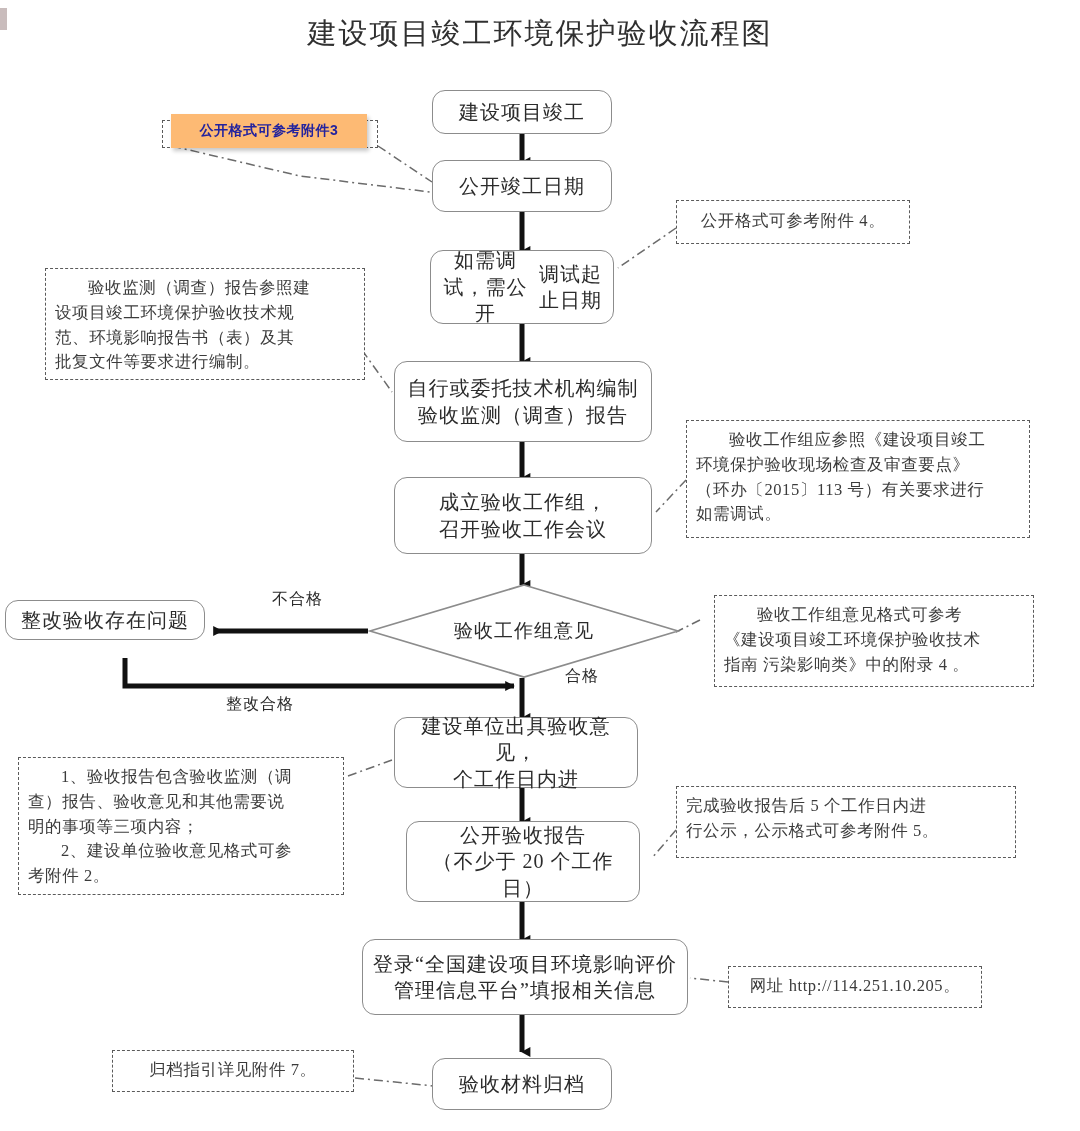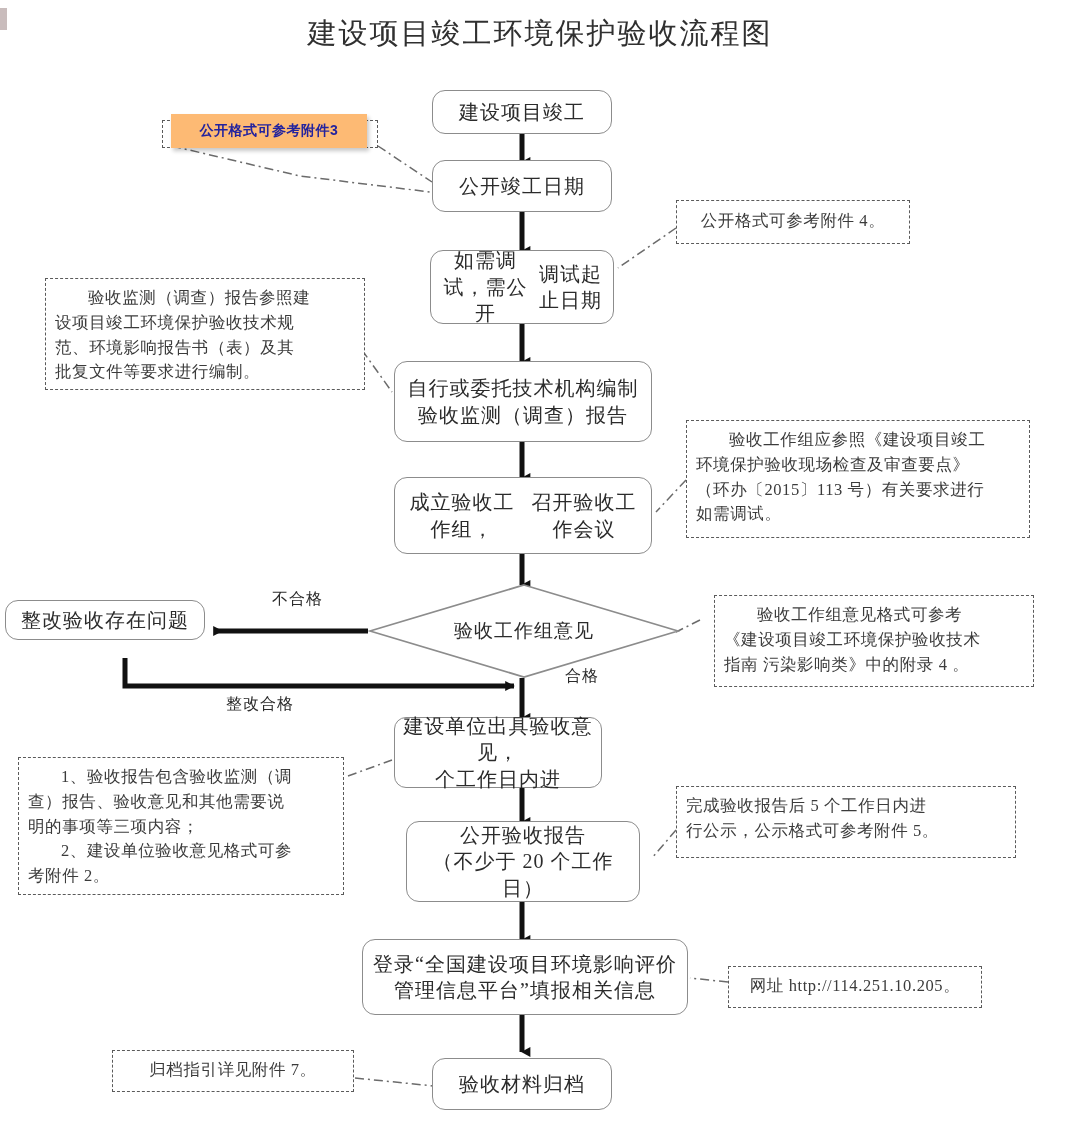--- a/index.html
+++ b/index.html
@@ -225,37 +225,37 @@
   <div class="node" style="left:430px; top:250px; width:184px; height:74px; flex-direction:row;">
     <span class="two-line">如需调试，需公开</span>
     <span class="two-line">调试起止日期</span>
   </div>
 
   <div class="node" style="left:394px; top:361px; width:258px; height:81px; flex-direction:column;">
     <span class="two-line">自行或委托技术机构编制</span>
     <span class="two-line">验收监测（调查）报告</span>
   </div>
 
-  <div class="node" style="left:394px; top:477px; width:258px; height:77px; flex-direction:row;">
+  <div class="node" style="left:394px; top:477px; width:258px; height:77px; flex-direction:column;">
     <span class="two-line">成立验收工作组，</span>
     <span class="two-line">召开验收工作会议</span>
   </div>
 
   <div class="diamond-wrap" style="left:368px; top:583px; width:312px; height:96px;">
     <svg width="312" height="96" viewBox="0 0 312 96">
       <polygon points="156,2 310,48 156,94 2,48" fill="#ffffff" stroke="#8c8c8c" stroke-width="1.8"></polygon>
     </svg>
     <div class="diamond-label">验收工作组意见</div>
   </div>
 
   <div class="node" style="left:5px; top:600px; width:200px; height:40px;">
     <span>整改验收存在问题</span>
   </div>
 
-  <div class="node" style="left:394px; top:717px; width:208px; height:71px; flex-direction:column;border-radius:12px;">
+  <div class="node" style="left:394px; top:717px; width:244px; height:71px; flex-direction:column;">
     <span class="two-line">建设单位出具验收意见，</span>
     <span class="two-line">个工作日内进</span>
   </div>
 
   <div class="node" style="left:406px; top:821px; width:234px; height:81px; flex-direction:column;">
     <span class="two-line">公开验收报告</span>
     <span class="two-line">（不少于 20 个工作日）</span>
   </div>
 
   <div class="node" style="left:362px; top:939px; width:326px; height:76px; flex-direction:column;">
@@ -272,21 +272,21 @@
   <div class="edge-label" style="left:226px; top:694px;">整改合格</div>
 
   <div class="note-blue" style="left:162px; top:120px; width:216px; height:28px;">
     <div class="chip">公开格式可参考附件3</div>
   </div>
 
   <div class="note center" style="left:676px; top:200px; width:234px; height:44px; display:flex; align-items:center; justify-content:center;">
     <span>公开格式可参考附件 4。</span>
   </div>
 
-  <div class="note" style="left:45px; top:278px; width:320px; height:112px;">
+  <div class="note" style="left:45px; top:268px; width:320px; height:112px;">
     <span class="line indent">验收监测（调查）报告参照建</span>
     <span class="line">设项目竣工环境保护验收技术规</span>
     <span class="line">范、环境影响报告书（表）及其</span>
     <span class="line">批复文件等要求进行编制。</span>
   </div>
 
   <div class="note" style="left:686px; top:420px; width:344px; height:118px;">
     <span class="line indent">验收工作组应参照《建设项目竣工</span>
     <span class="line">环境保护验收现场检查及审查要点》</span>
     <span class="line">（环办〔2015〕113 号）有关要求进行</span>

